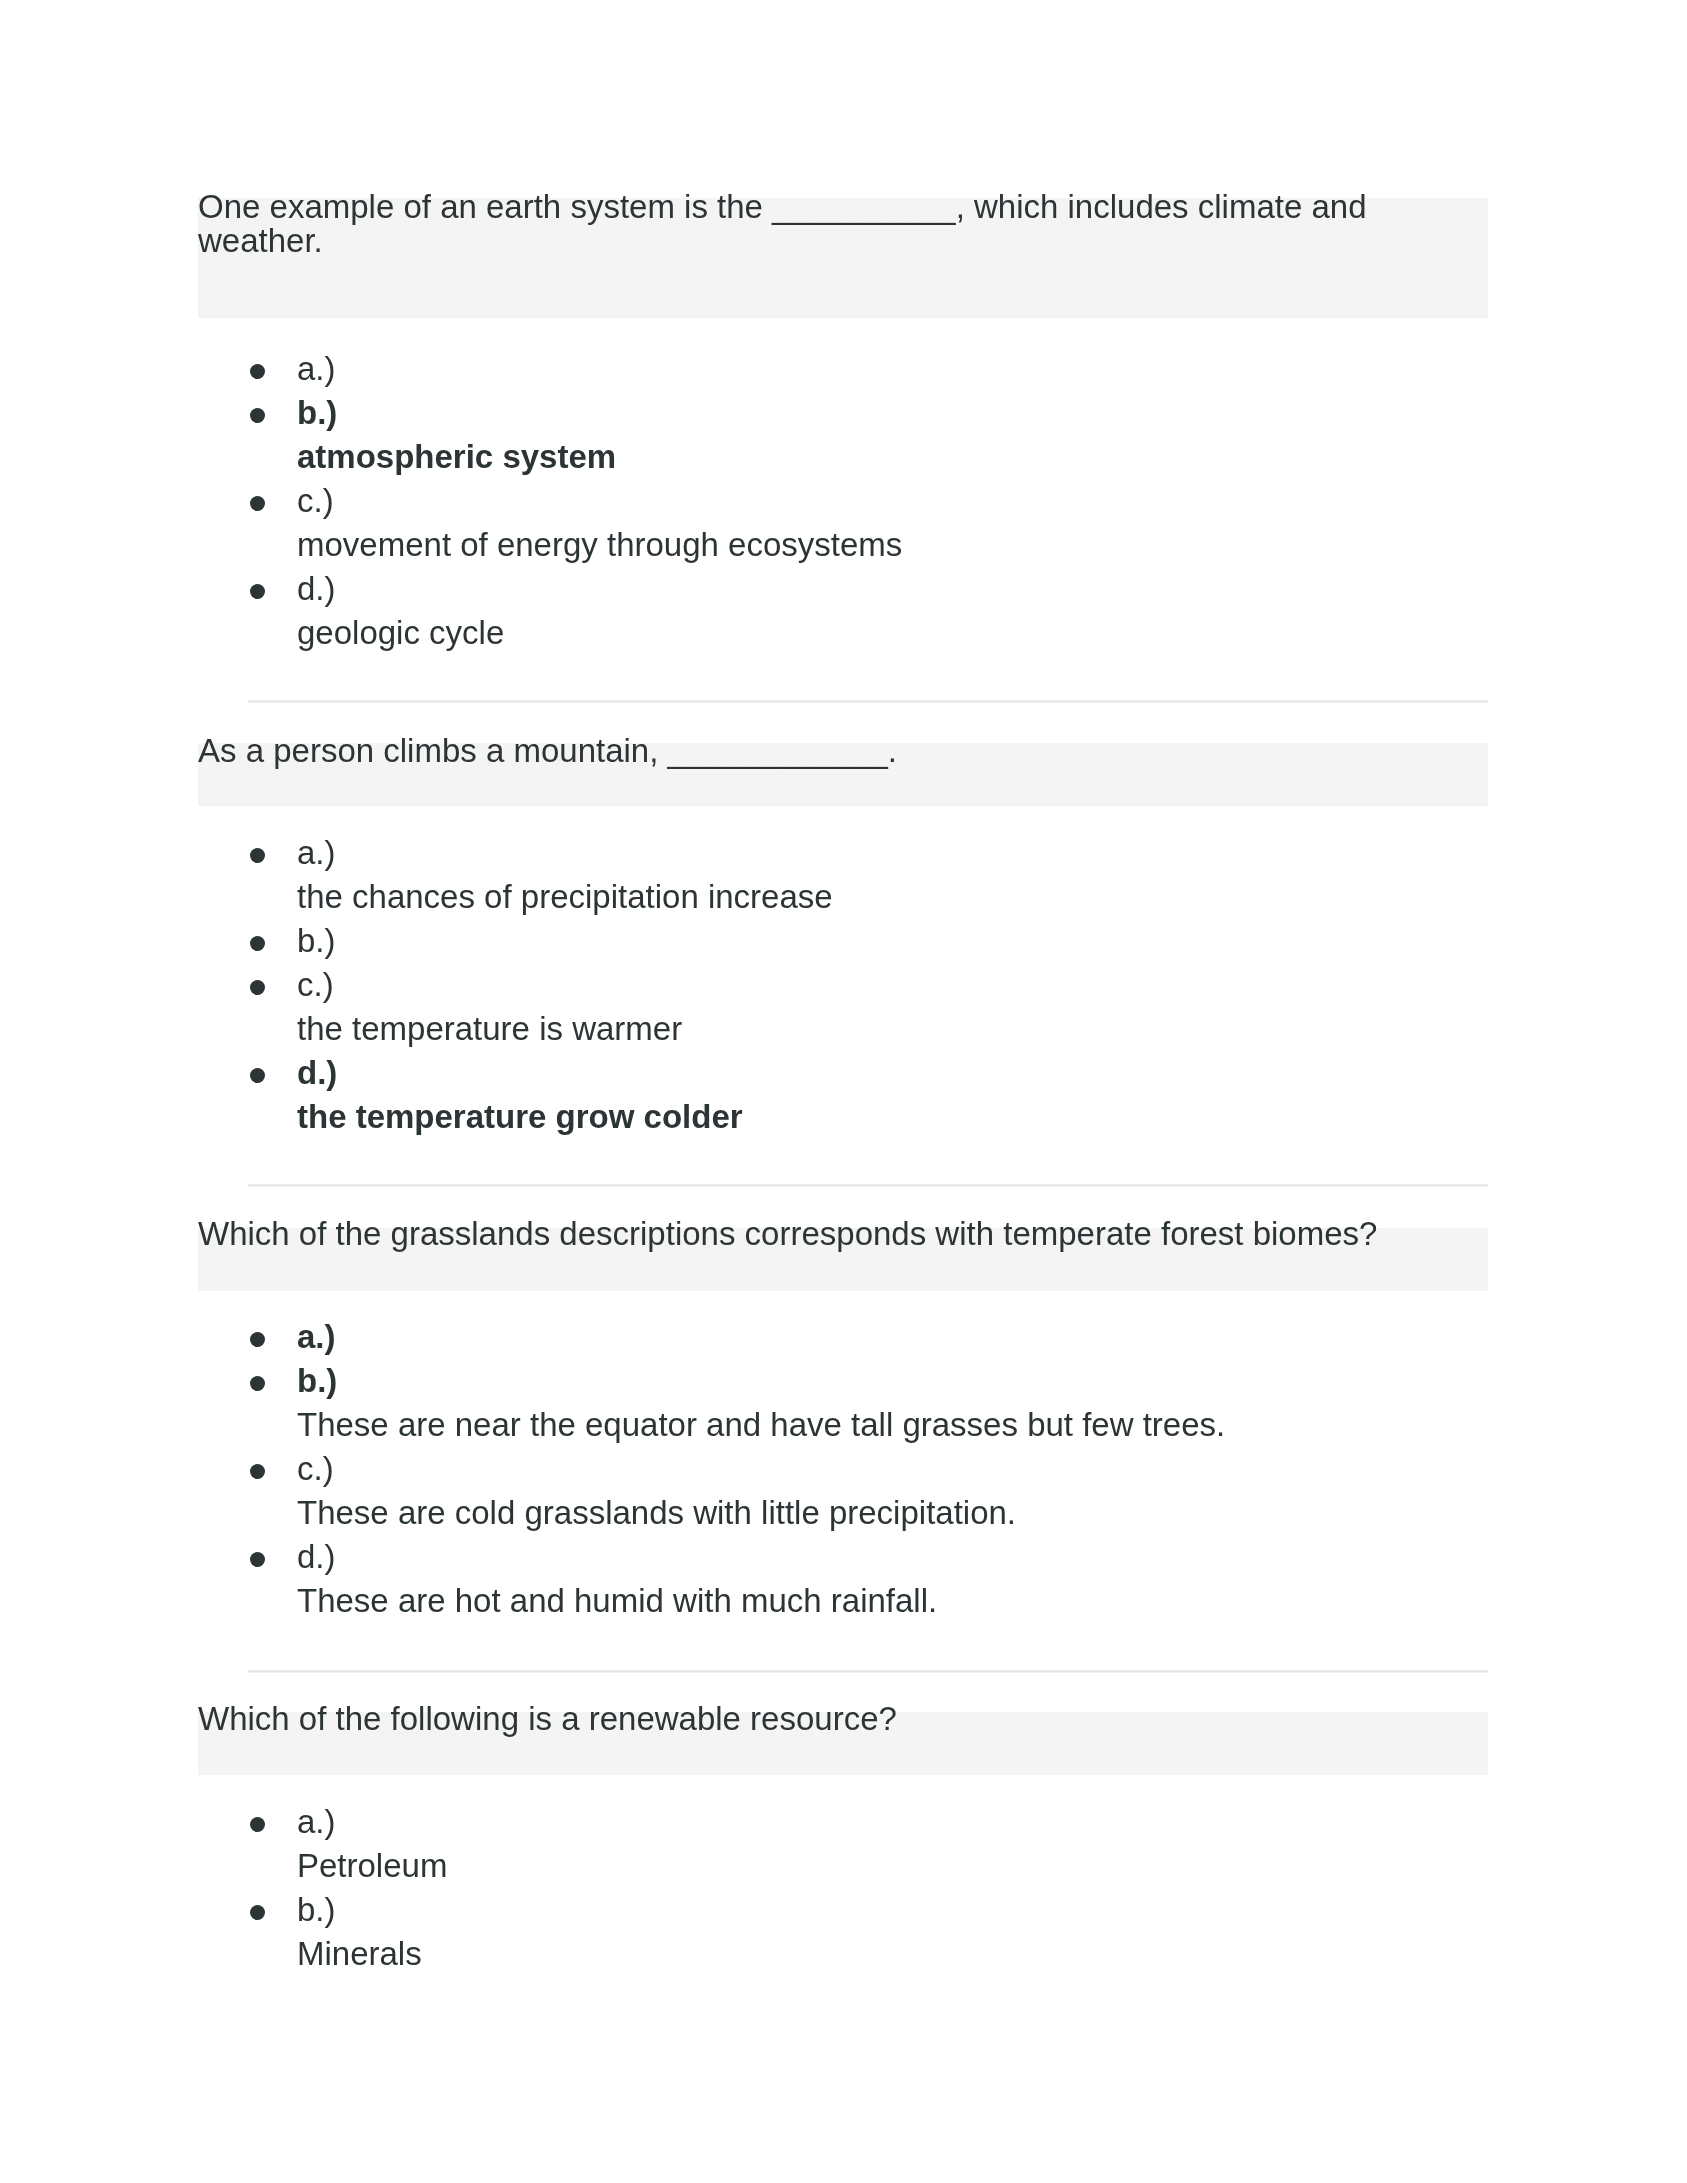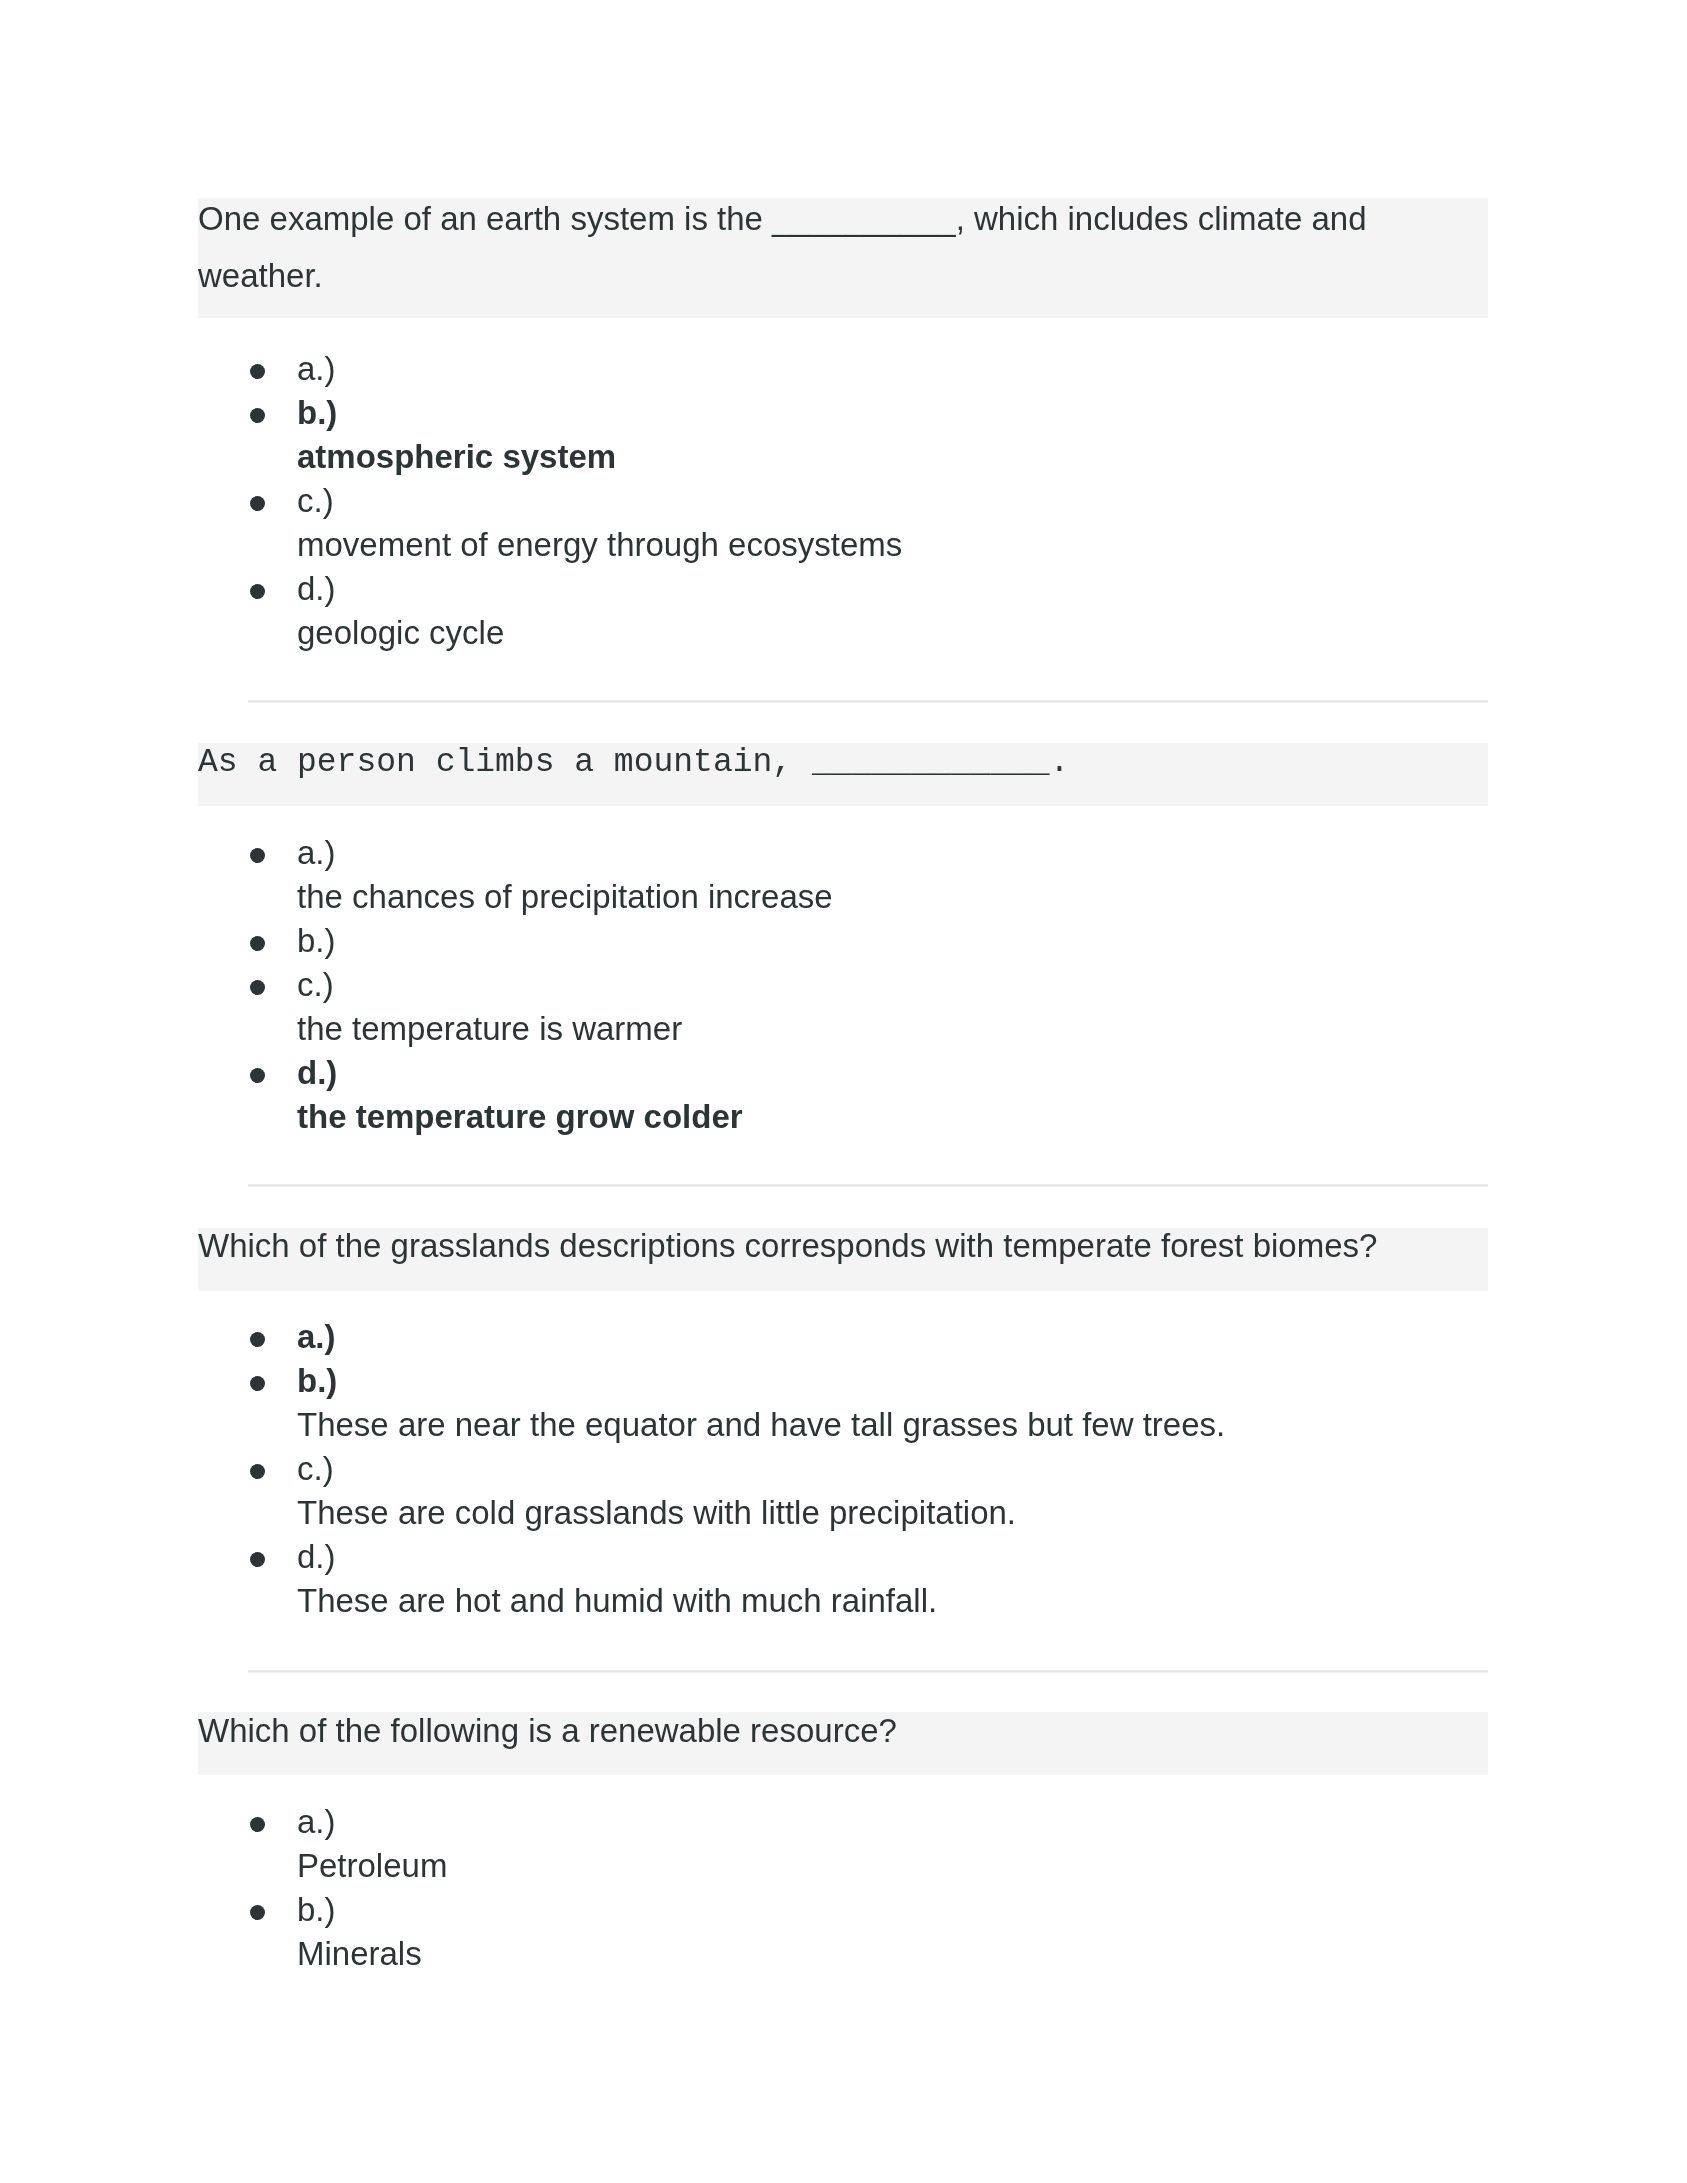--- a/index.html
+++ b/index.html
@@ -5,40 +5,40 @@
   html,body{margin:0;padding:0;}
   body{width:1687px;height:2183px;background:#ffffff;
        font-family:"Liberation Sans",sans-serif;}
   .page{position:relative;width:1687px;height:2183px;
         background:#ffffff;overflow:hidden;}
   .question{position:static;}
   
   .qbox{position:absolute;left:198px;width:1290px;background:#f4f4f4;}
   
   .qtext{position:absolute;left:198px;width:1290px;margin:0;
-         font-size:33px;line-height:57px;color:#2d3436;}
+         font-size:33px;line-height:34px;color:#2d3436;}
   
   .opts{position:absolute;left:198px;width:1290px;list-style:none;margin:0;padding:0;}
   .opt{position:relative;font-size:33px;line-height:44px;
        color:#2d3436;padding-left:99px;}
   .bullet{position:absolute;left:52px;top:17px;
           width:15px;height:15px;border-radius:50%;background:#2d3436;}
   .bold{font-weight:700;}
   
   .rule{position:absolute;left:248px;width:1240px;height:2.8px;border:0;margin:0;
         background:linear-gradient(to bottom,
                    rgba(226,228,231,.35) 0%,
                    rgba(226,228,231,1) 30%,
                    rgba(226,228,231,1) 62%,
                    rgba(226,228,231,.20) 100%);}
   .q1 .qbox{top:198px;height:120px;}
   .q1 .qtext{top:190px;}
   .q1 .opts{top:347px;}
   .q2 .qbox{top:743px;height:63px;}
-  .q2 .qtext{top:734px;font-family:Liberation Mono, monospace;}
+  .q2 .qtext{top:734px;}
   .q2 .opts{top:831px;}
   .q3 .qbox{top:1228px;height:63px;}
   .q3 .qtext{top:1217px;}
   .q3 .opts{top:1315px;}
   .q4 .qbox{top:1712px;height:63px;}
   .q4 .qtext{top:1702px;}
   .q4 .opts{top:1800px;}
   .r1{top:700px;}
   .r2{top:1184px;}
   .r3{top:1670px;}

